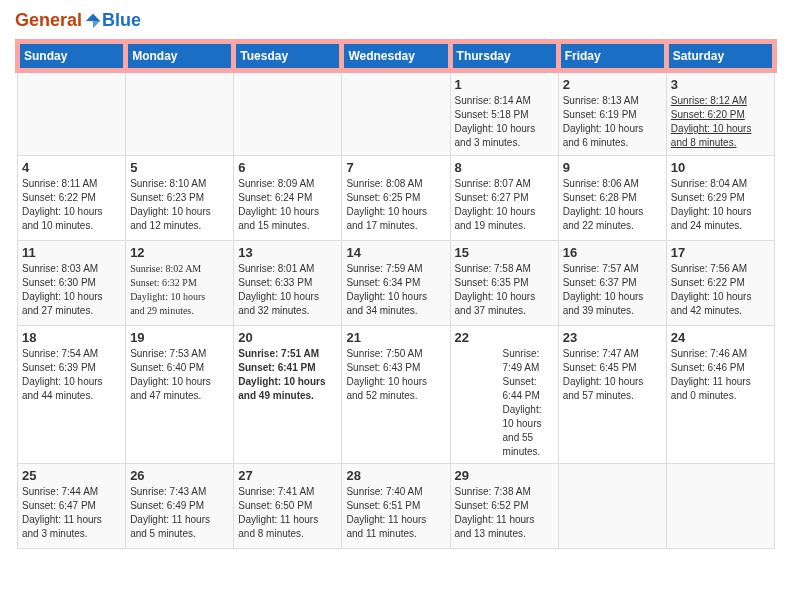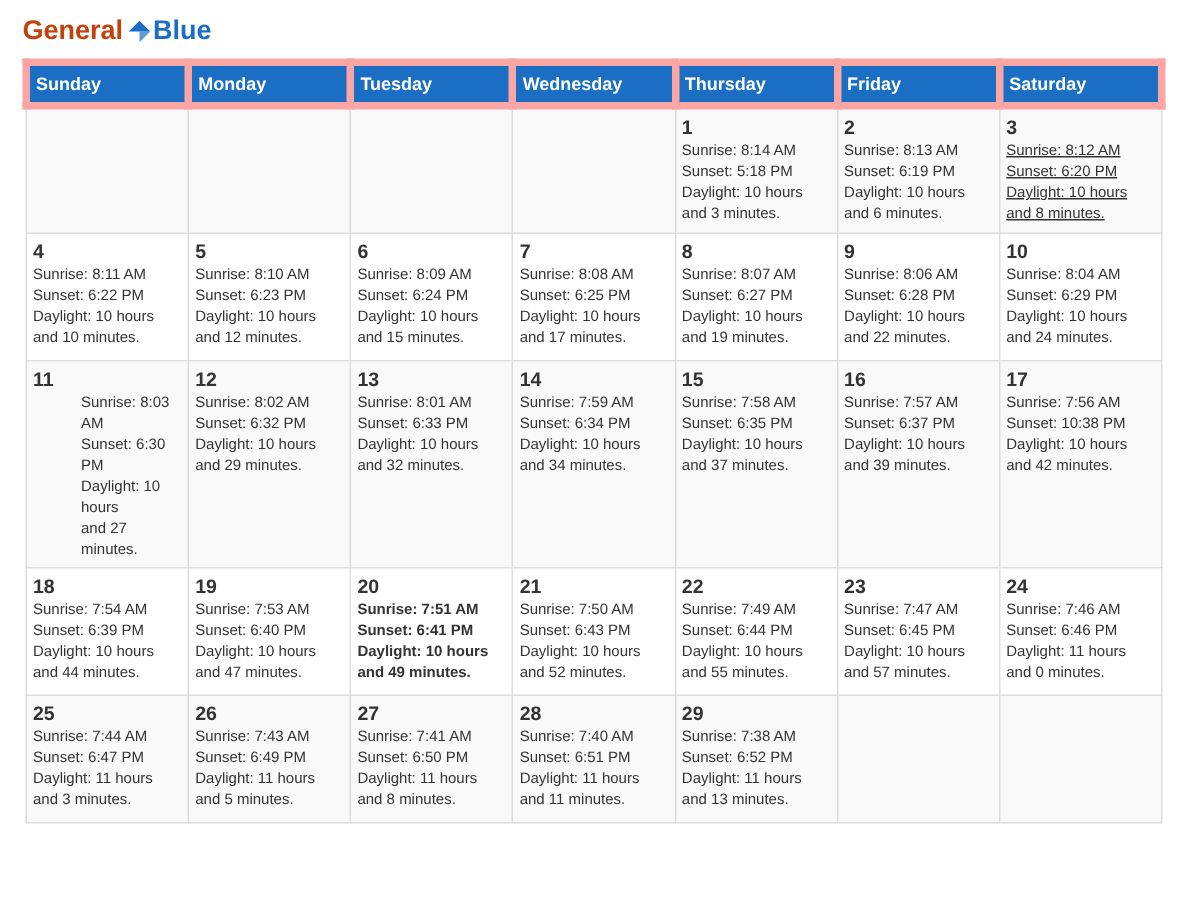--- a/index.html
+++ b/index.html
@@ -196,28 +196,28 @@
           <span class="day-number">10</span>
           <div class="cell-info" style="white-space: pre-line;">Sunrise: 8:04 AM
 Sunset: 6:29 PM
 Daylight: 10 hours
 and 24 minutes.</div>
         </td>
       </tr>
       <tr>
         <td>
           <span class="day-number">11</span>
-          <div class="cell-info" style="white-space: pre-line; margin-left: 32px;">Sunrise: 8:03 AM
+          <div class="cell-info" style="white-space: pre-line;">Sunrise: 8:03 AM
 Sunset: 6:30 PM
 Daylight: 10 hours
 and 27 minutes.</div>
         </td>
         <td>
           <span class="day-number">12</span>
-          <div class="cell-info" style="white-space: pre-line;">Sunrise: 8:02 AM
+          <div class="cell-info" style="white-space: pre-line; font-family: Liberation Serif, serif;">Sunrise: 8:02 AM
 Sunset: 6:32 PM
 Daylight: 10 hours
 and 29 minutes.</div>
         </td>
         <td>
           <span class="day-number">13</span>
           <div class="cell-info" style="white-space: pre-line;">Sunrise: 8:01 AM
 Sunset: 6:33 PM
 Daylight: 10 hours
 and 32 minutes.</div>
@@ -239,21 +239,21 @@
         <td>
           <span class="day-number">16</span>
           <div class="cell-info" style="white-space: pre-line;">Sunrise: 7:57 AM
 Sunset: 6:37 PM
 Daylight: 10 hours
 and 39 minutes.</div>
         </td>
         <td>
           <span class="day-number">17</span>
           <div class="cell-info" style="white-space: pre-line;">Sunrise: 7:56 AM
-Sunset: 10:38 PM
+Sunset: 6:22 PM
 Daylight: 10 hours
 and 42 minutes.</div>
         </td>
       </tr>
       <tr>
         <td>
           <span class="day-number">18</span>
           <div class="cell-info" style="white-space: pre-line;">Sunrise: 7:54 AM
 Sunset: 6:39 PM
 Daylight: 10 hours
@@ -275,21 +275,21 @@
         </td>
         <td>
           <span class="day-number">21</span>
           <div class="cell-info" style="white-space: pre-line;">Sunrise: 7:50 AM
 Sunset: 6:43 PM
 Daylight: 10 hours
 and 52 minutes.</div>
         </td>
         <td>
           <span class="day-number">22</span>
-          <div class="cell-info" style="white-space: pre-line;">Sunrise: 7:49 AM
+          <div class="cell-info" style="white-space: pre-line; margin-left: 48px;">Sunrise: 7:49 AM
 Sunset: 6:44 PM
 Daylight: 10 hours
 and 55 minutes.</div>
         </td>
         <td>
           <span class="day-number">23</span>
           <div class="cell-info" style="white-space: pre-line;">Sunrise: 7:47 AM
 Sunset: 6:45 PM
 Daylight: 10 hours
 and 57 minutes.</div>

